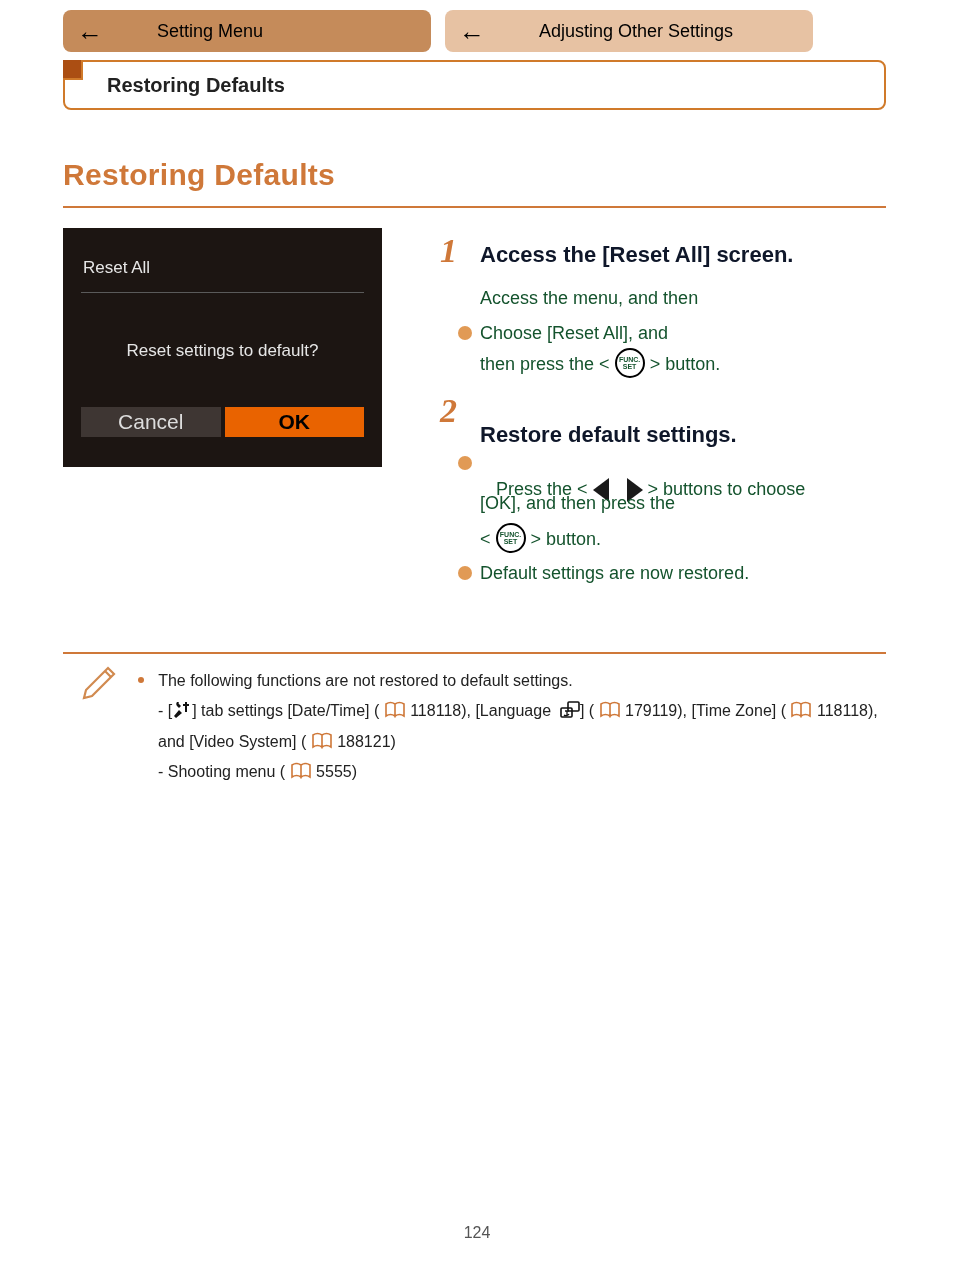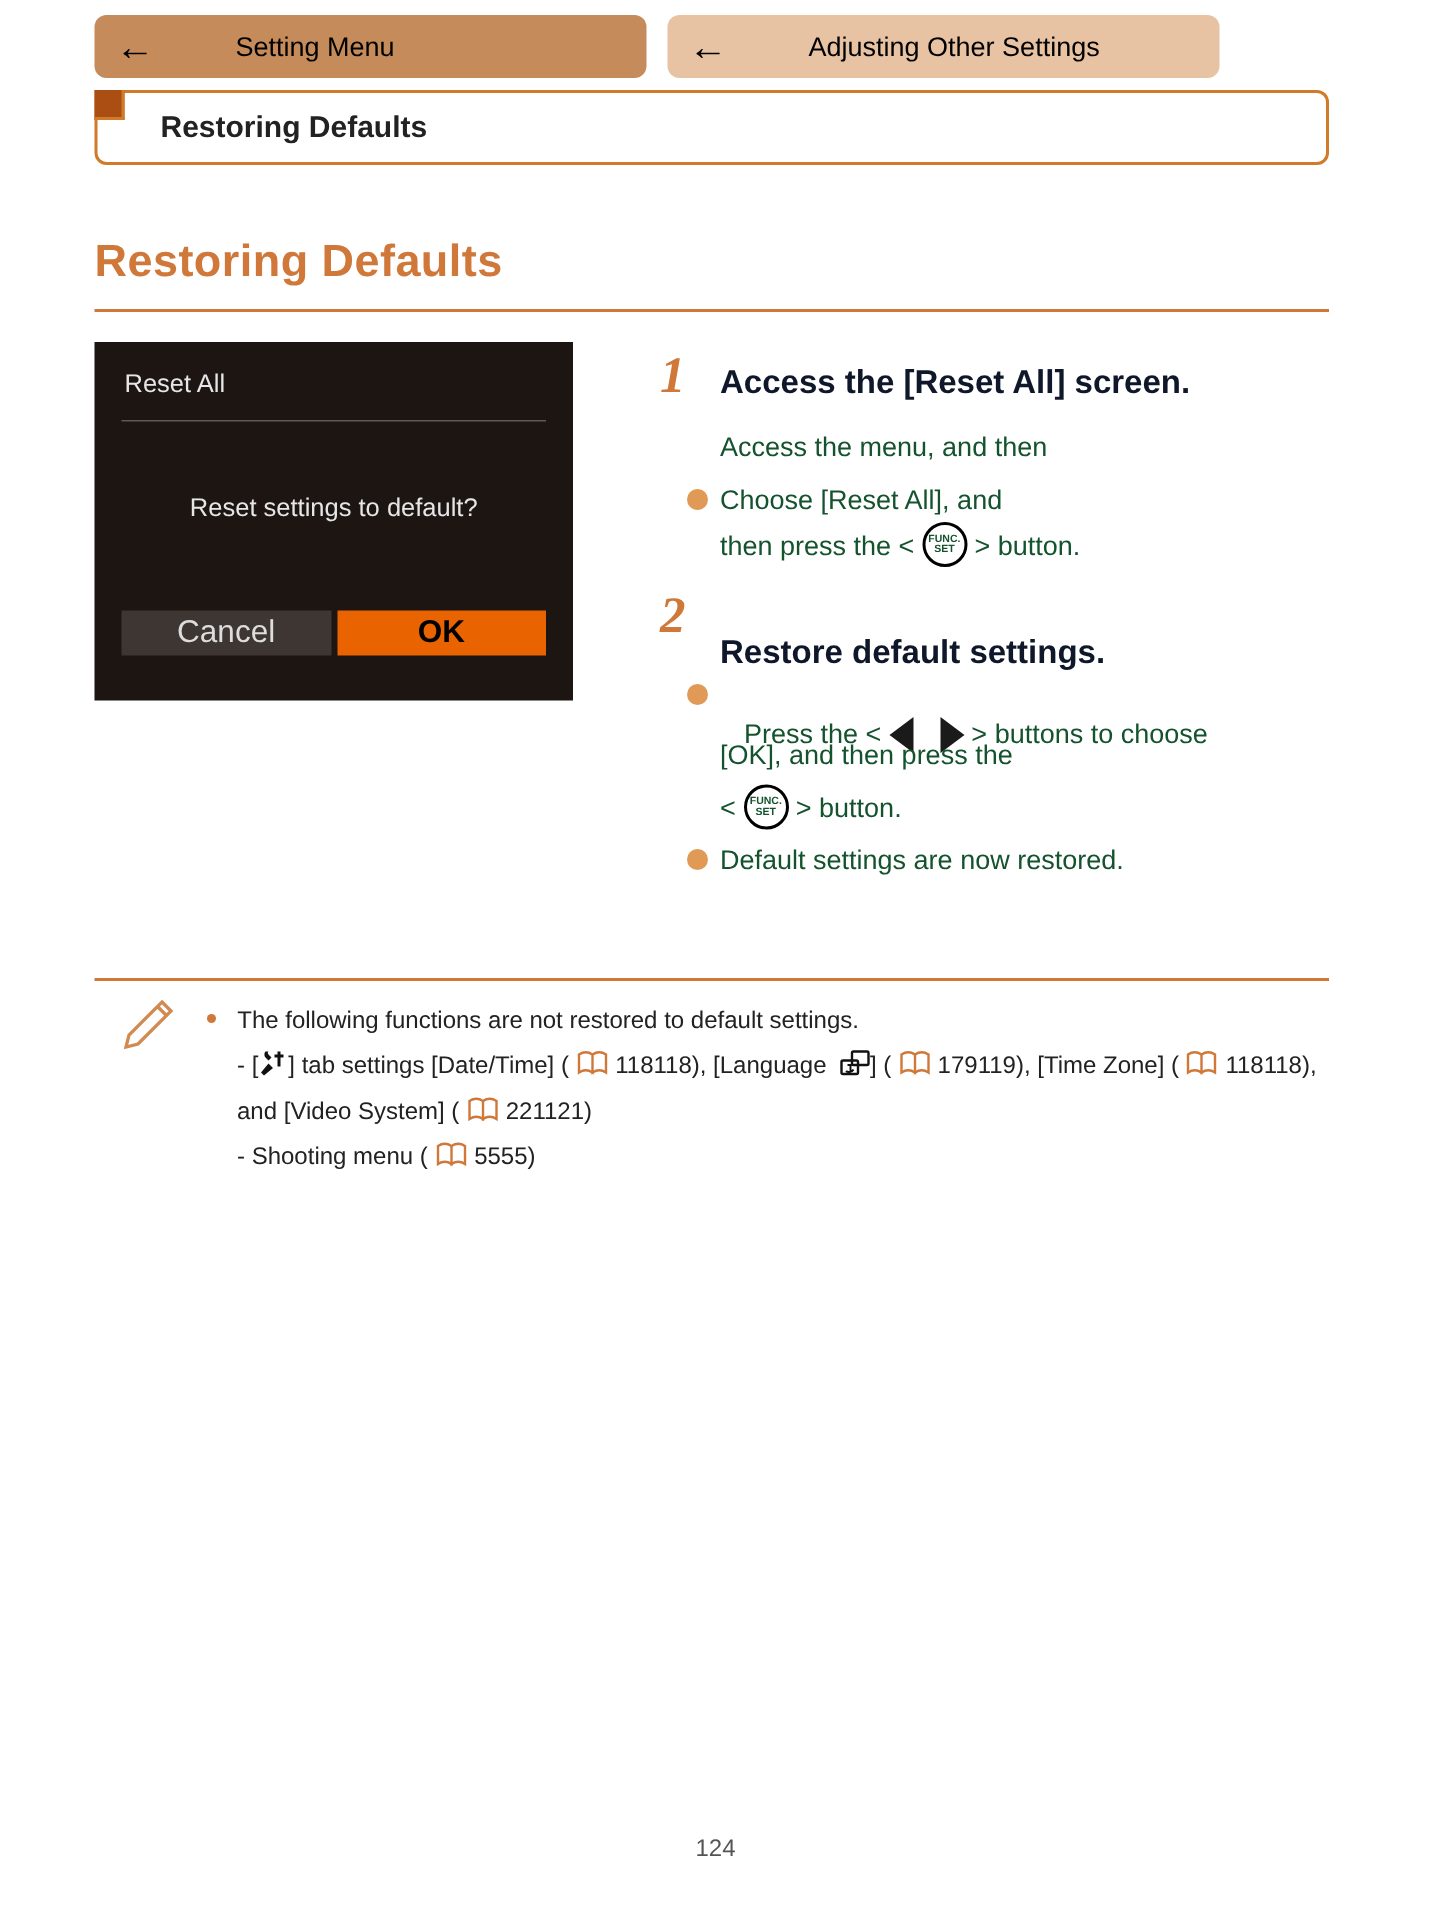--- a/index.html
+++ b/index.html
@@ -94,21 +94,21 @@
   
   .lcd {
     position: absolute;
     left: 63px;
     top: 228px;
     width: 319px;
     height: 239px;
     background: #1c1512;
     color: #dedede;
     font-size: 16px;
-    padding: 18px 18px 0 18px;
+    padding: 30px 18px 0 18px;
   }
   .lcd-title {
     font-size: 17px;
     color: #e6e6e6;
     border-bottom: 1px solid #5a5a5a;
     padding: 0 0 14px 2px;
   }
   .lcd-question {
     text-align: center;
     font-size: 17px;
@@ -385,21 +385,21 @@
         <g fill="none" stroke="#cf7839" stroke-width="1.6">
           <path d="M2 3c3-2 6-2 9 0v12c-3-2-6-2-9 0zM20 3c-3-2-6-2-9 0v12c3-2 6-2 9 0z"></path>
         </g>
       </svg>
     <span>118</span><span>118), and [Video System] (</span>
     <svg class="book-icon" viewBox="0 0 22 18">
         <g fill="none" stroke="#cf7839" stroke-width="1.6">
           <path d="M2 3c3-2 6-2 9 0v12c-3-2-6-2-9 0zM20 3c-3-2-6-2-9 0v12c3-2 6-2 9 0z"></path>
         </g>
       </svg>
-    <span>221</span><span>121)</span>
+    <span>188</span><span>121)</span>
   </span>
   <span class="indent">
     <span>- Shooting menu (</span>
     <svg class="book-icon" viewBox="0 0 22 18">
         <g fill="none" stroke="#cf7839" stroke-width="1.6">
           <path d="M2 3c3-2 6-2 9 0v12c-3-2-6-2-9 0zM20 3c-3-2-6-2-9 0v12c3-2 6-2 9 0z"></path>
         </g>
       </svg>
     <span>55</span><span>55)</span>
   </span>

